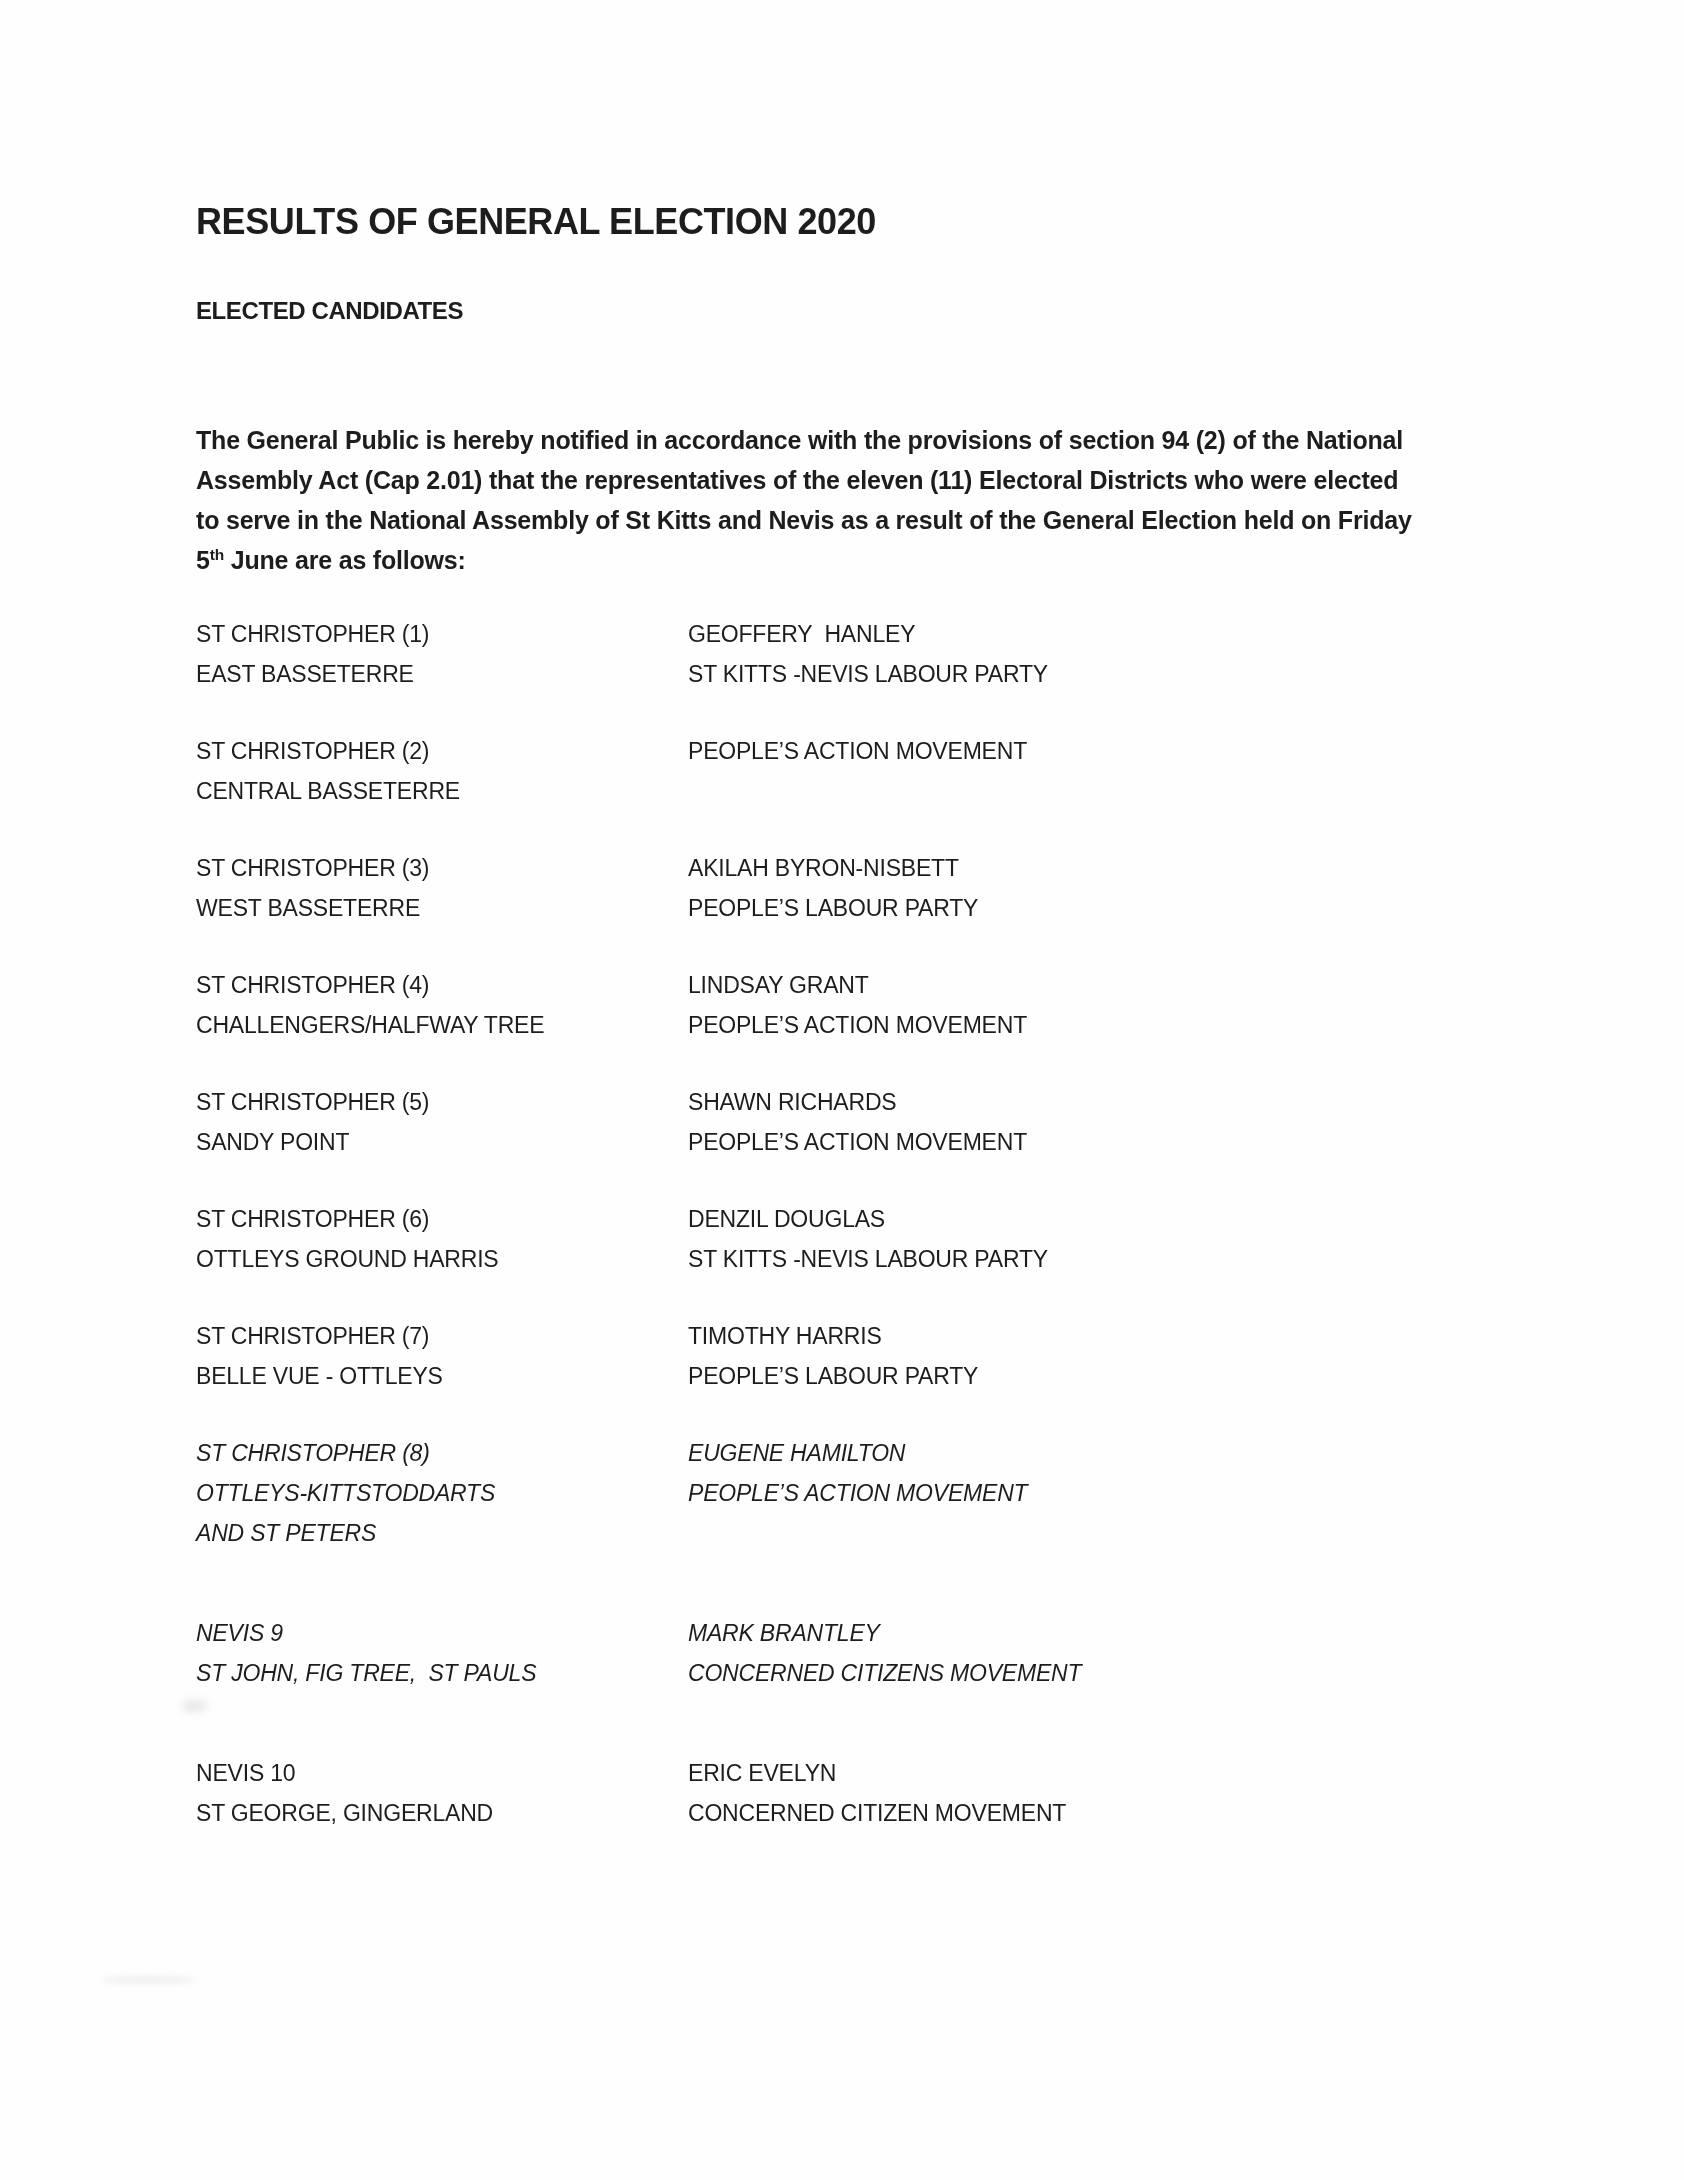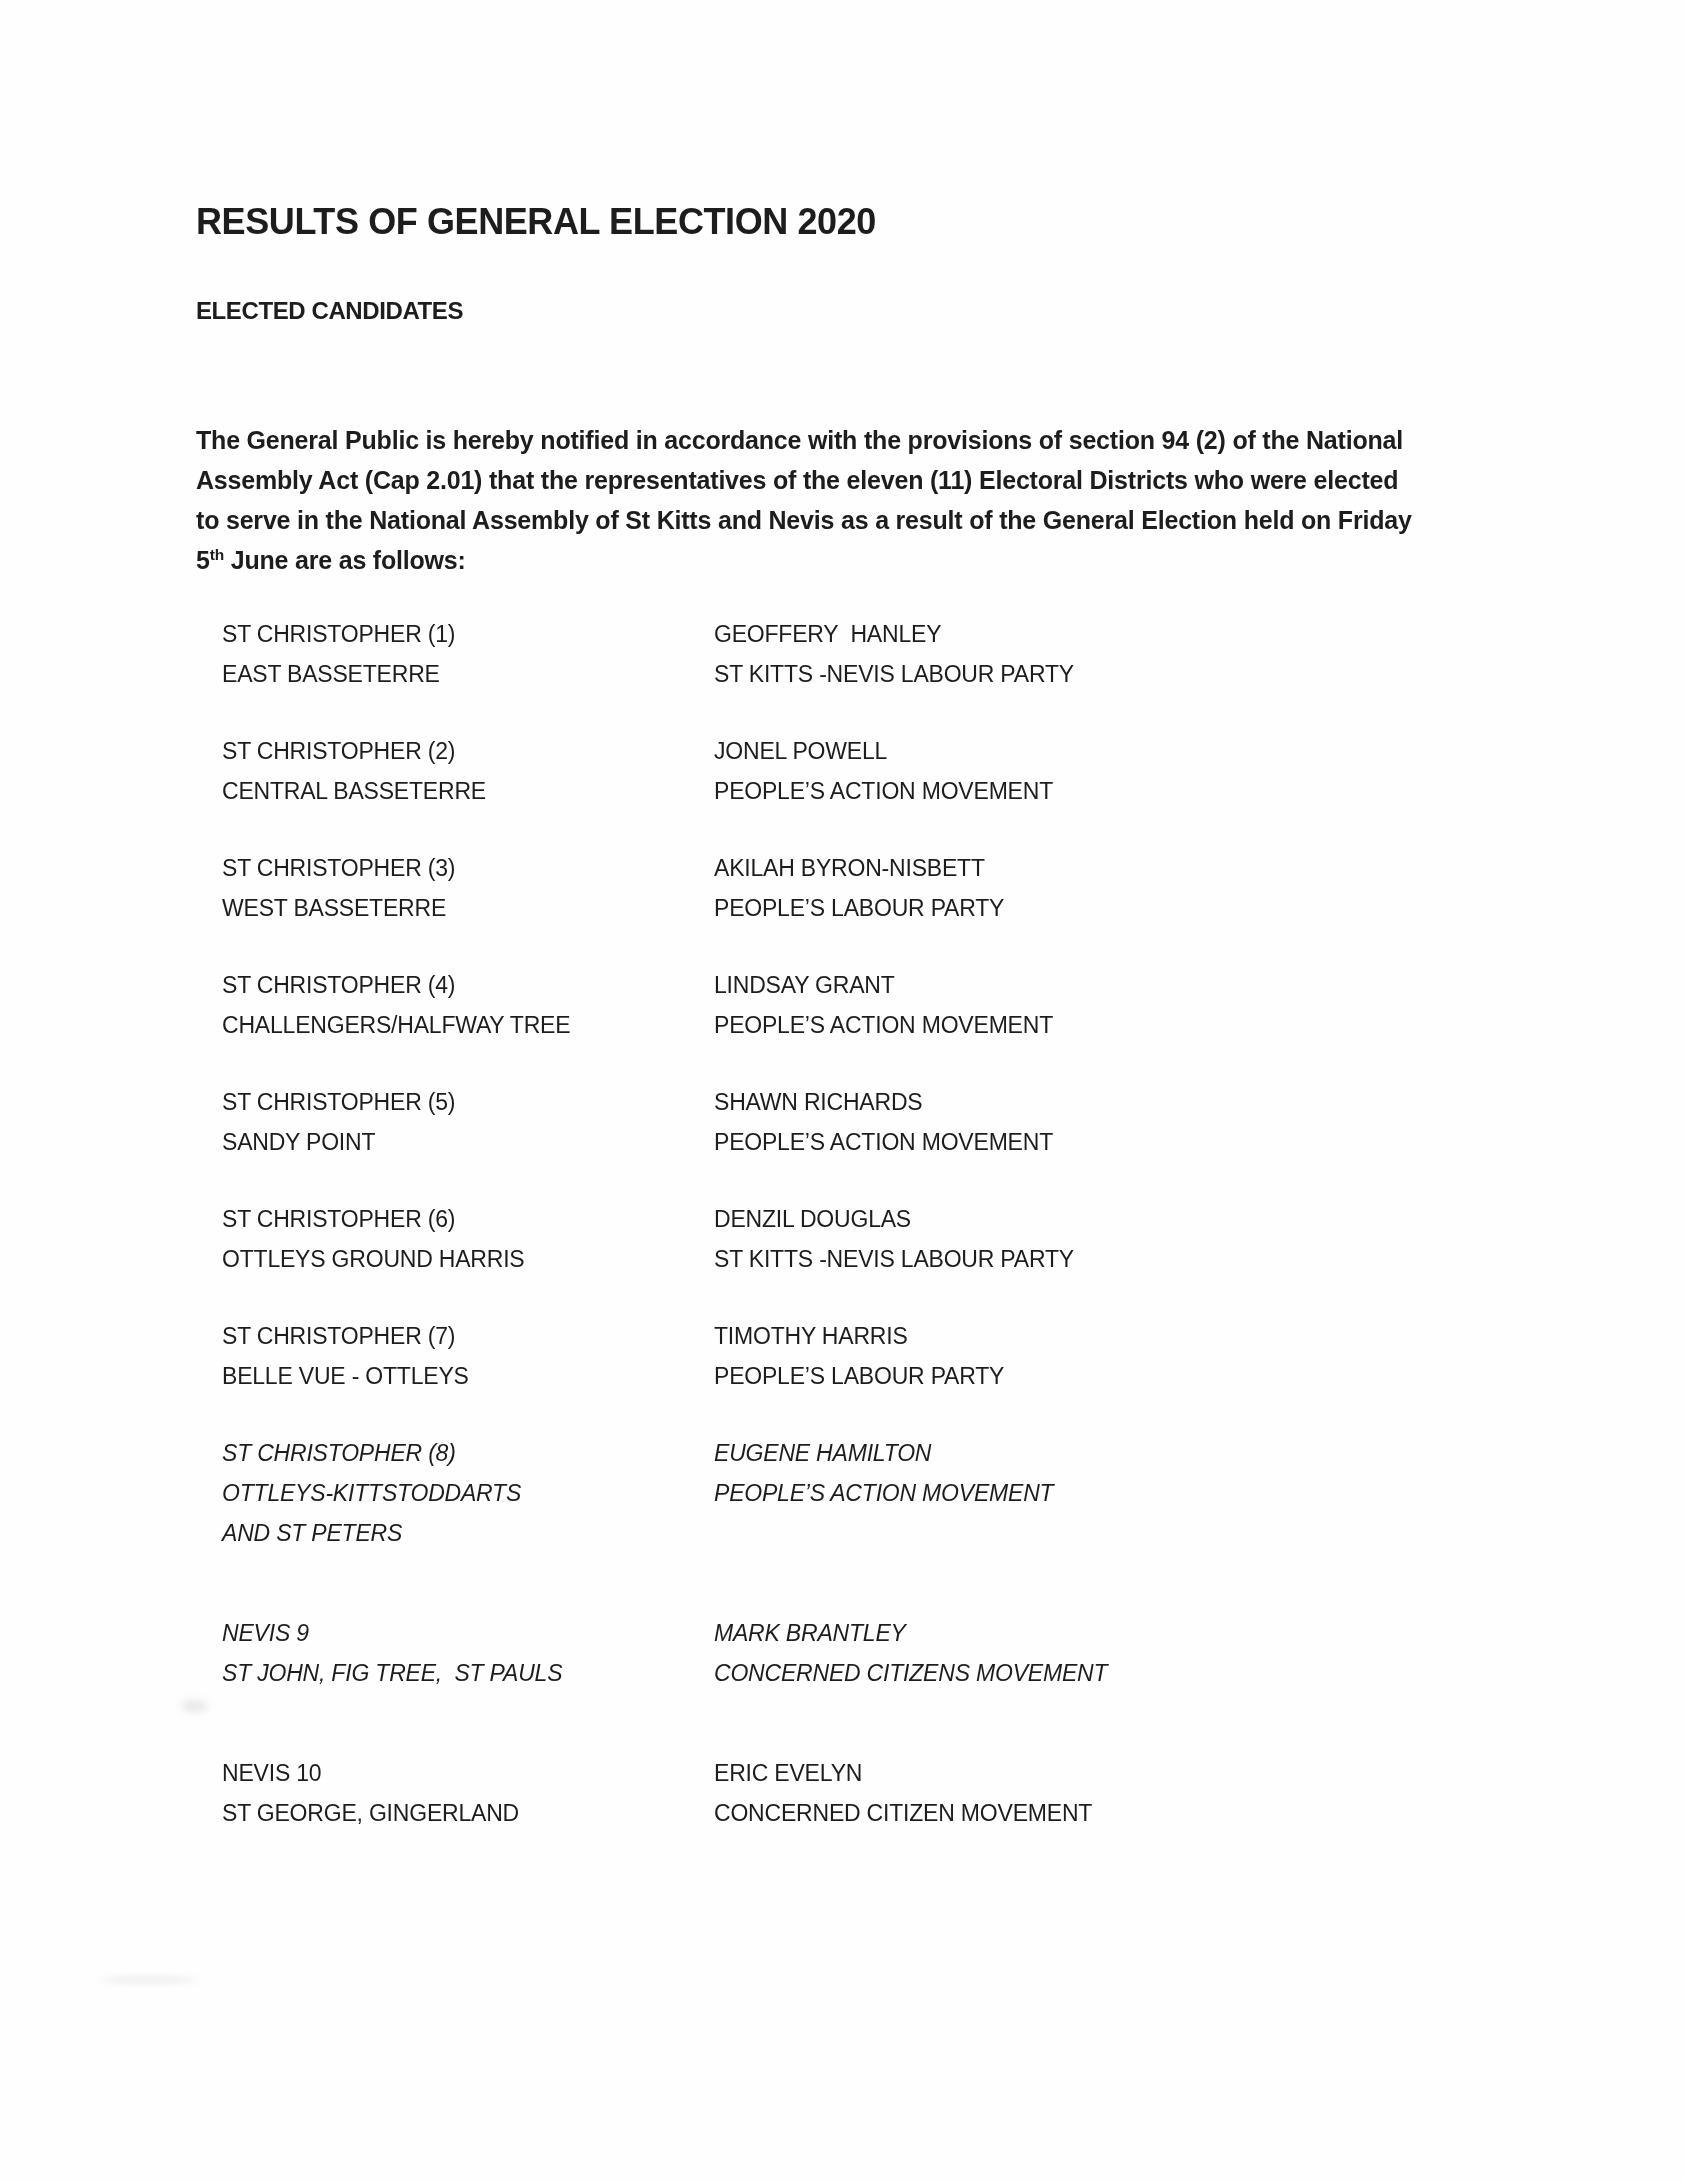--- a/index.html
+++ b/index.html
@@ -75,21 +75,20 @@
   }
   .col-district {
     width: 492px;
     flex: none;
   }
   .col-candidate {
     flex: 1;
   }
   .district-line, .candidate-line {
     white-space: pre-wrap;
-    margin-left: 26px;
   }
   
   .smudge {
     position: absolute;
     border-radius: 50%;
     pointer-events: none;
   }
   .smudge-1 {
     left: 181px; top: 1700px; width: 27px; height: 12px;
     background: rgba(125,125,125,0.18);
@@ -128,21 +127,20 @@
             <div class="candidate-line">GEOFFERY  HANLEY</div>
             <div class="candidate-line">ST KITTS -NEVIS LABOUR PARTY</div>
           </div>
   </div>
         <div class="entry">
     <div class="col-district">
             <div class="district-line">ST CHRISTOPHER (2)</div>
             <div class="district-line">CENTRAL BASSETERRE</div>
           </div>
     <div class="col-candidate">
-            <div class="candidate-line">JONEL POWELL</div>
             <div class="candidate-line">PEOPLE’S ACTION MOVEMENT</div>
           </div>
   </div>
         <div class="entry">
     <div class="col-district">
             <div class="district-line">ST CHRISTOPHER (3)</div>
             <div class="district-line">WEST BASSETERRE</div>
           </div>
     <div class="col-candidate">
             <div class="candidate-line">AKILAH BYRON-NISBETT</div>

